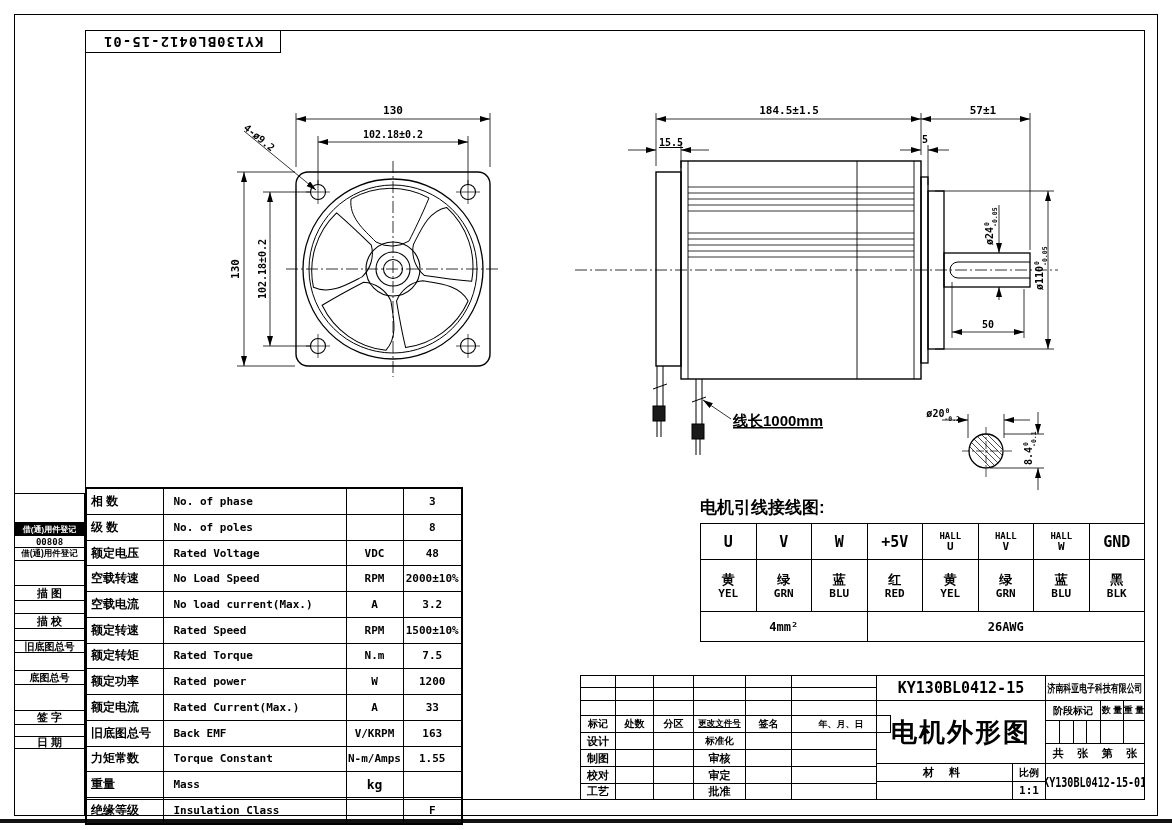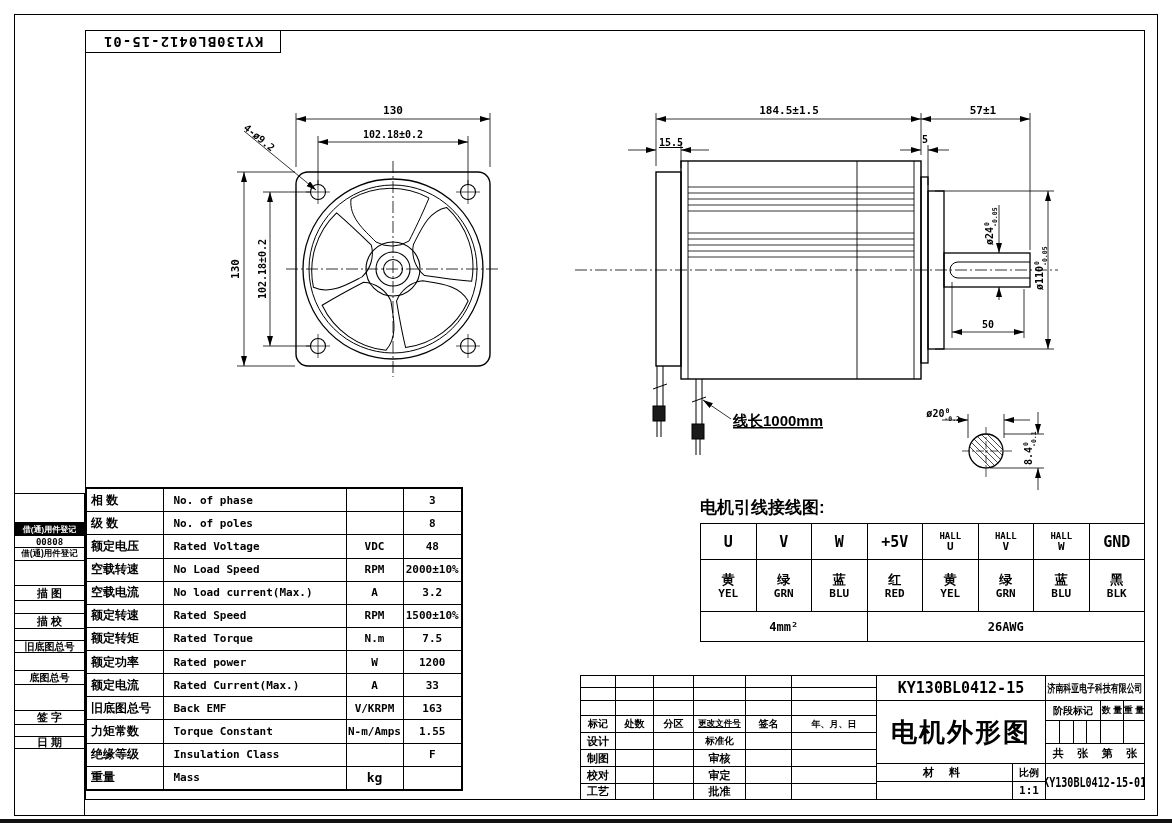--- a/index.html
+++ b/index.html
@@ -247,21 +247,21 @@
       <text text-anchor="end" transform="translate(960,417)">
         <tspan class="dims">ø20</tspan><tspan style="font-size:6.5px;font-weight:bold;font-family:'DejaVu Sans Mono',monospace" dy="-4" dx="1">0</tspan><tspan style="font-size:6.5px;font-weight:bold;font-family:'DejaVu Sans Mono',monospace" dy="8" dx="-5">-0.2</tspan>
       </text>
       <text transform="translate(1032,465) rotate(-90)">
         <tspan class="dims">8.4</tspan><tspan style="font-size:6.5px;font-weight:bold;font-family:'DejaVu Sans Mono',monospace" dy="-4" dx="1">0</tspan><tspan style="font-size:6.5px;font-weight:bold;font-family:'DejaVu Sans Mono',monospace" dy="8" dx="-5">-0.1</tspan>
       </text>
     </g>
   </g>
 </svg>
 
-<table class="abs spec" style="left:85px;top:487px;width:376px;height:304px;border:2px solid #000;">
+<table class="abs spec" style="left:85px;top:487px;width:376px;height:338px;border:2px solid #000;">
   <colgroup>
       <col style="width:77px">
       <col style="width:183px">
       <col style="width:57px">
       <col style="width:59px">
     </colgroup>
   <tbody>
     <tr>
         <td class="cn">相 数</td>
         <td class="en">No. of phase</td>
@@ -322,30 +322,30 @@
         <td class="un">V/KRPM</td>
         <td class="va">163</td>
       </tr>
     <tr>
         <td class="cn">力矩常数</td>
         <td class="en">Torque Constant</td>
         <td class="un">N-m/Amps</td>
         <td class="va">1.55</td>
       </tr>
     <tr>
+        <td class="cn">重量</td>
+        <td class="en">Mass</td>
+        <td class="un" style="font-size:13px">kg</td>
+        <td class="va"></td>
+      </tr>
+    <tr>
         <td class="cn">绝缘等级</td>
         <td class="en">Insulation Class</td>
         <td class="un"></td>
         <td class="va">F</td>
-      </tr>
-    <tr>
-        <td class="cn">重量</td>
-        <td class="en">Mass</td>
-        <td class="un" style="font-size:13px">kg</td>
-        <td class="va"></td>
       </tr>
   </tbody>
 </table>
 
 <div class="abs" style="left:700px;top:496px;font-size:17px;font-weight:bold;">
   <span>电机引线接线图:</span>
 </div>
 <table class="abs wiring" style="left:700px;top:523px;width:445px;height:118px;border:1.6px solid #000;">
   <colgroup>
       <col>
@@ -447,21 +447,21 @@
     </div>
   <div class="cell" style="left:73px;top:40px;width:41px;height:18px;font-size:10px;">
       <span>分区</span>
     </div>
   <div class="cell" style="left:113px;top:40px;width:53px;height:18px;font-size:8.5px;text-decoration:underline;">
       <span>更改文件号</span>
     </div>
   <div class="cell" style="left:165px;top:40px;width:47px;height:18px;font-size:10px;">
       <span>签名</span>
     </div>
-  <div class="cell" style="left:211px;top:40px;width:86px;height:18px;font-size:9px;">
+  <div class="cell" style="left:211px;top:40px;width:100px;height:18px;font-size:9px;">
       <span>年、月、日</span>
     </div>
 
   <div class="cell" style="left:0;top:57px;width:36px;height:18px;font-size:11px;">
       <span>设计</span>
     </div>
   <div class="cell" style="left:35px;top:57px;width:39px;height:18px;"></div>
   <div class="cell" style="left:73px;top:57px;width:41px;height:18px;"></div>
   <div class="cell" style="left:113px;top:57px;width:53px;height:18px;font-size:9.5px;">
       <span>标准化</span>

